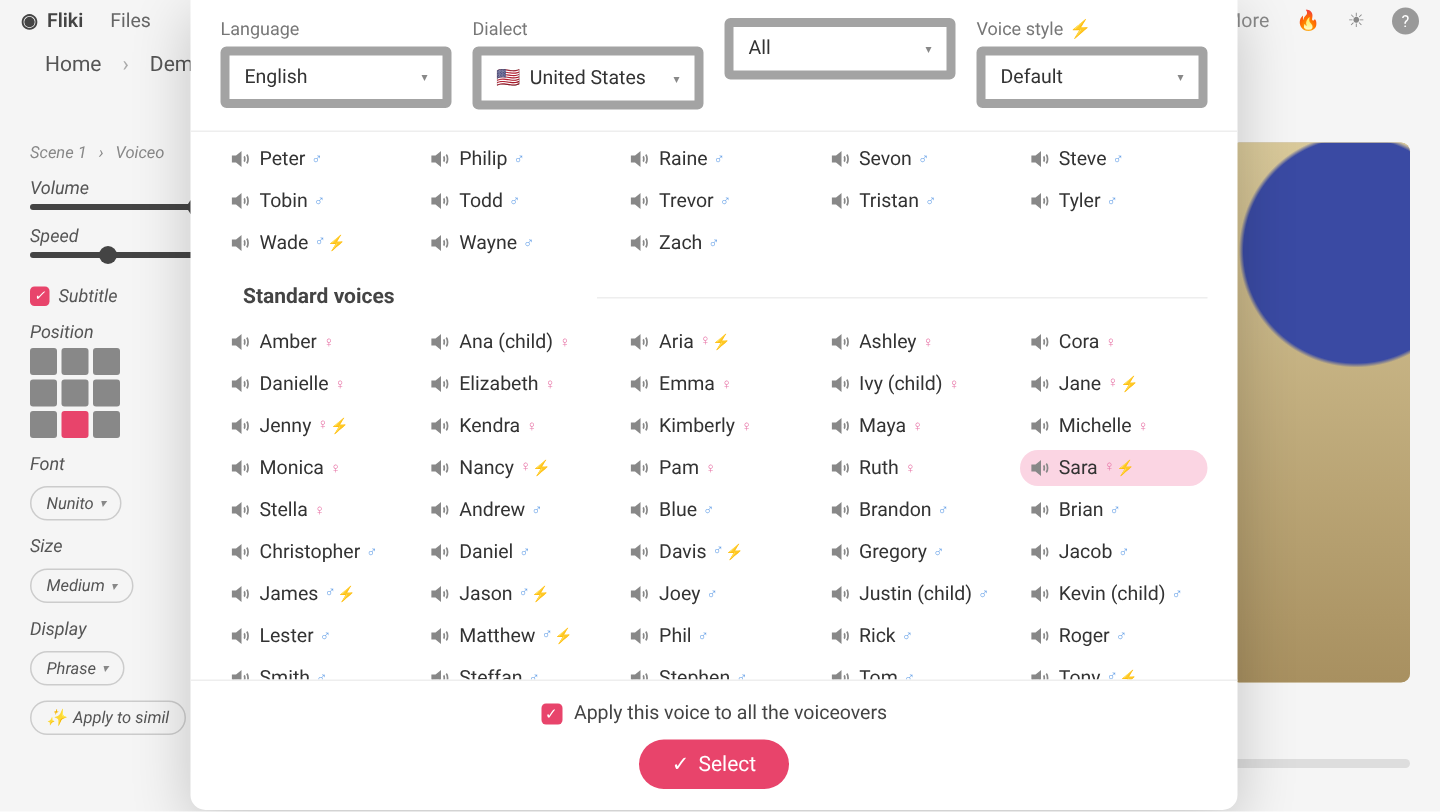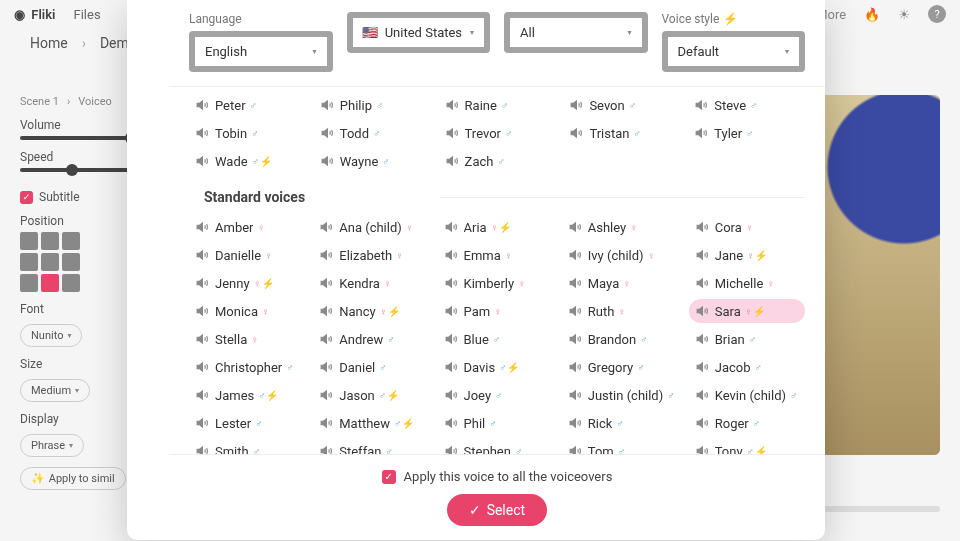--- a/index.html
+++ b/index.html
@@ -9,37 +9,37 @@
 .bg-app { position: absolute; inset: 0; filter: blur(0); }
 .topbar { height: 28px; display: flex; align-items: center; padding: 0 14px; gap: 18px; font-size: 13px; color: #666; }
 .topbar .logo { display: flex; align-items: center; gap: 6px; font-weight: 600; color: #444; }
 .topbar .right { margin-left: auto; display: flex; gap: 18px; align-items: center; color: #888; }
 .breadcrumb { height: 30px; display: flex; align-items: center; padding: 0 30px; gap: 14px; font-size: 14px; color: #555; }
 .breadcrumb .sep { color: #aaa; }
 .timeline-bar { position: absolute; bottom: 12px; left: 20px; right: 20px; height: 40px; display: flex; align-items: center; gap: 10px; }
 .timeline-bar .time { font-size: 12px; color: #666; margin-left: auto; }
 .timeline-bar .track { flex: 0 0 200px; height: 6px; background: #ddd; border-radius: 3px; }
 
-.sidepanel { position: absolute; left: 20px; top: 95px; width: 110px; font-size: 12px; color: #555; }
+.sidepanel { position: absolute; left: 20px; top: 95px; width: 110px; font-size: 12px; color: #555; font-style: italic; }
 .sidepanel .label { margin: 10px 0 4px; }
 .sidepanel .slider { height: 4px; background: #444; border-radius: 2px; position: relative; }
 .sidepanel .slider .knob { position: absolute; top: -4px; width: 12px; height: 12px; background: #444; border-radius: 50%; }
 .sidepanel .chk { display: flex; align-items: center; gap: 6px; margin-top: 18px; }
 .sidepanel .chk .box { width: 13px; height: 13px; border-radius: 3px; background: #e8446b; display: flex; align-items: center; justify-content: center; color: #fff; font-size: 9px; }
 .swatch-grid { display: grid; grid-template-columns: repeat(3, 18px); gap: 3px; margin-top: 4px; }
 .swatch { width: 18px; height: 18px; background: #888; border-radius: 2px; }
 .swatch.active { background: #e8446b; }
 .pill { display: inline-flex; align-items: center; gap: 4px; padding: 4px 10px; border: 1px solid #ccc; border-radius: 14px; font-size: 11px; margin-top: 4px; }
 .caret-down { font-size: 8px; color: #888; }
 
 .videoprev { position: absolute; right: 20px; top: 95px; width: 120px; height: 360px; background: #bfa97a; border-radius: 6px; overflow: hidden; }
 .videoprev::after { content: ""; position: absolute; inset: 0; background: radial-gradient(circle at 70% 20%, #3a4aa3 0%, #3a4aa3 25%, transparent 26%), linear-gradient(#d9c99a, #a89060); }
 
 
-.modal { position: absolute; left: 127px; top: 0; width: 698px; height: 540px; background: #fff; border-radius: 0 0 10px 10px; box-shadow: 0 10px 40px rgba(0,0,0,0.2); display: flex; flex-direction: column; overflow: hidden; padding-left: 42px; }
+.modal { position: absolute; left: 127px; top: 0; width: 698px; height: 540px; background: #fff; border-radius: 0 0 10px 10px; box-shadow: 0 10px 40px rgba(0,0,0,0.2); display: flex; flex-direction: column; overflow: hidden; }
 .filters { display: flex; gap: 14px; padding: 12px 20px 14px; border-bottom: 1px solid #eee; }
 .filter { flex: 1; display: flex; flex-direction: column; gap: 5px; }
 .filter-label { font-size: 12px; color: #777; display: flex; align-items: center; gap: 4px; }
 .select { border: 6px solid #a3a3a3; border-radius: 4px; padding: 7px 10px; font-size: 13px; display: flex; align-items: center; justify-content: space-between; color: #333; }
 .select .flag { margin-right: 6px; }
 
 .voice-scroll { flex: 1; overflow: hidden; padding: 6px 20px 0; }
 .voice-grid { display: grid; grid-template-columns: repeat(5, 1fr); gap: 4px 8px; }
 .voice { display: flex; align-items: center; gap: 4px; padding: 4px 6px; border-radius: 14px; font-size: 13px; cursor: pointer; }
 .voice.selected { background: #fbd5e3; }
@@ -144,20 +144,21 @@
 <div class="modal">
   <div class="filters">
     <div class="filter">
       <span class="filter-label">Language</span>
       <div class="select">
         <span>English</span>
           <span class="caret-down">▾</span>
       </div>
     </div>
     <div class="filter">
+      <span class="filter-label">Dialect</span>
       <div class="select">
         <span><span class="flag">🇺🇸</span><span>United States</span></span>
         <span class="caret-down">▾</span>
       </div>
     </div>
     <div class="filter">
       <div class="select">
         <span>All</span>
           <span class="caret-down">▾</span>
       </div>

